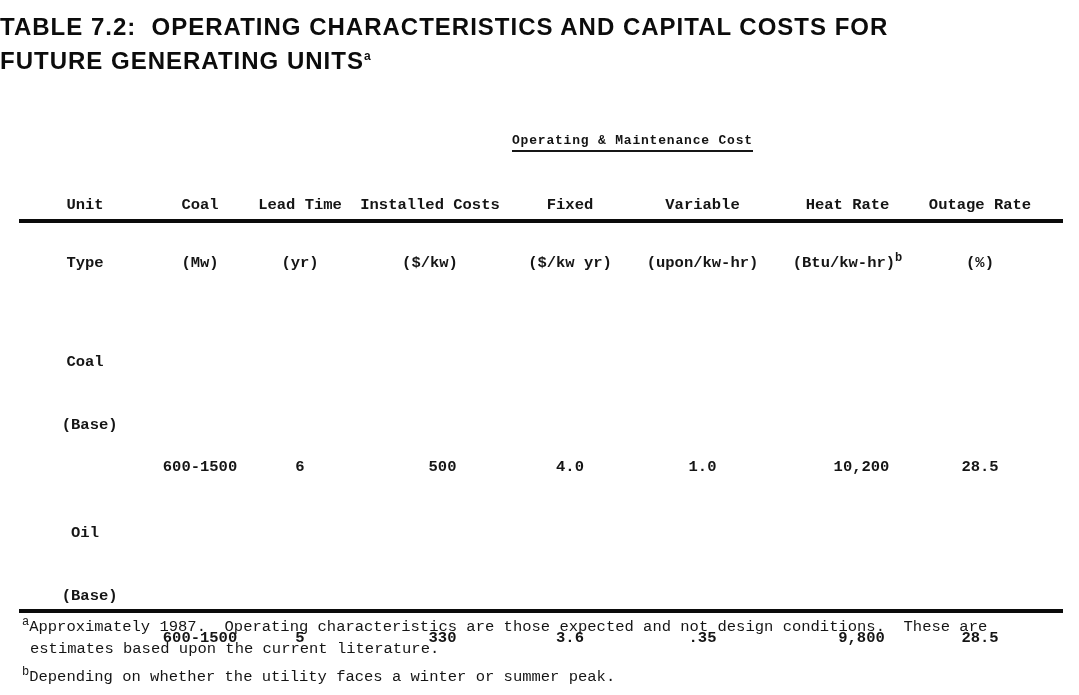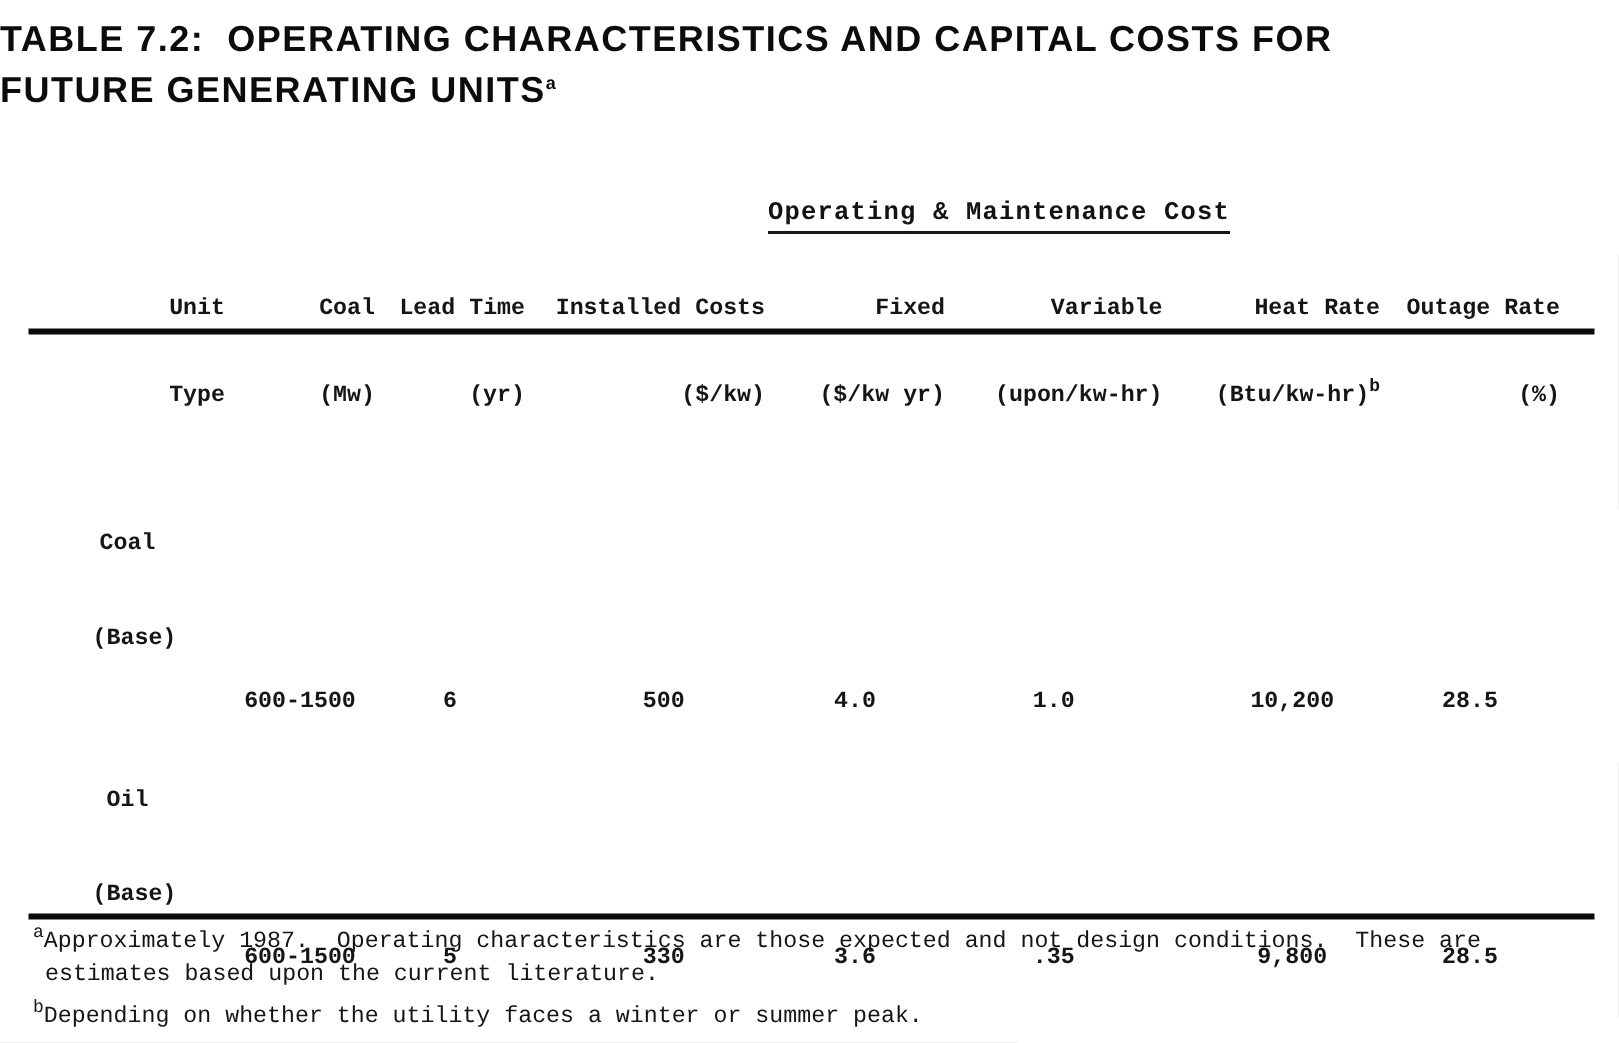--- a/index.html
+++ b/index.html
@@ -27,21 +27,21 @@
   .sup {
     font-size:12px;
     vertical-align:super;
     line-height:0;
   }
   
   .om-header {
     position:absolute;
     left:512px; top:133px;
     font-weight:bold;
-    font-size:17px;
+    font-size:13px;
     letter-spacing:0.8px;
     border-bottom:2px solid #161616;
     padding-bottom:2px;
     white-space:pre;
   }
   
   .data-table {
     position:absolute; left:20px; top:158px;
     border-collapse:collapse;
     table-layout:fixed;
@@ -49,21 +49,21 @@
     font-size:15.5px;
     font-weight:bold;
     color:#151515;
   }
   .data-table th, .data-table td {
     padding:0; margin:0;
     font-weight:bold;
     white-space:pre;
     overflow:visible;
   }
-  .data-table thead th { vertical-align:top; height:44px; text-align:right; }
+  .data-table thead th { vertical-align:top; height:44px; text-align:center; }
   .data-table thead th div { line-height:22px; }
   .col-unit  { width:130px; }
   .col-size  { width:100px; }
   .col-lead  { width:100px; }
   .col-inst  { width:160px; }
   .col-fixed { width:120px; }
   .col-var   { width:145px; }
   .col-heat  { width:145px; }
   .col-out   { width:120px; }
   th.left, td.left { text-align:left; }

